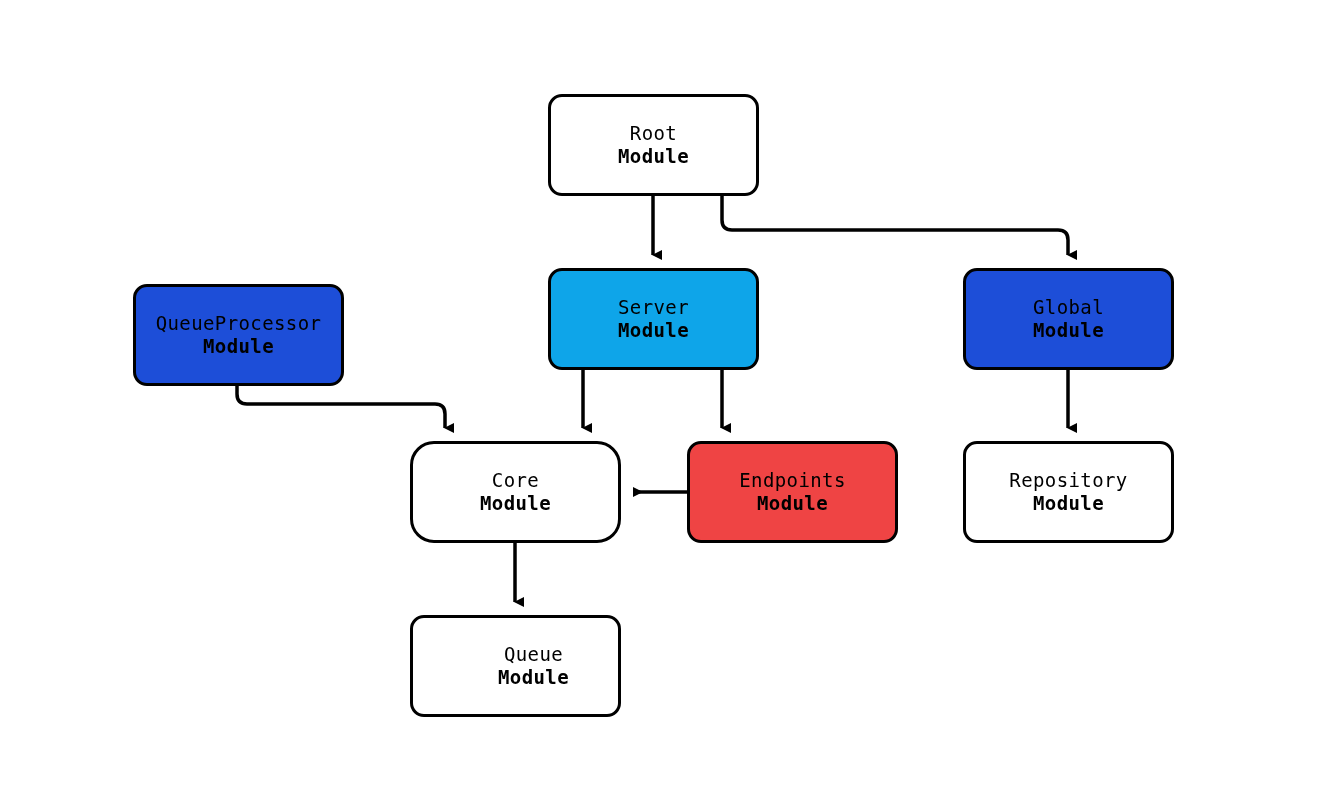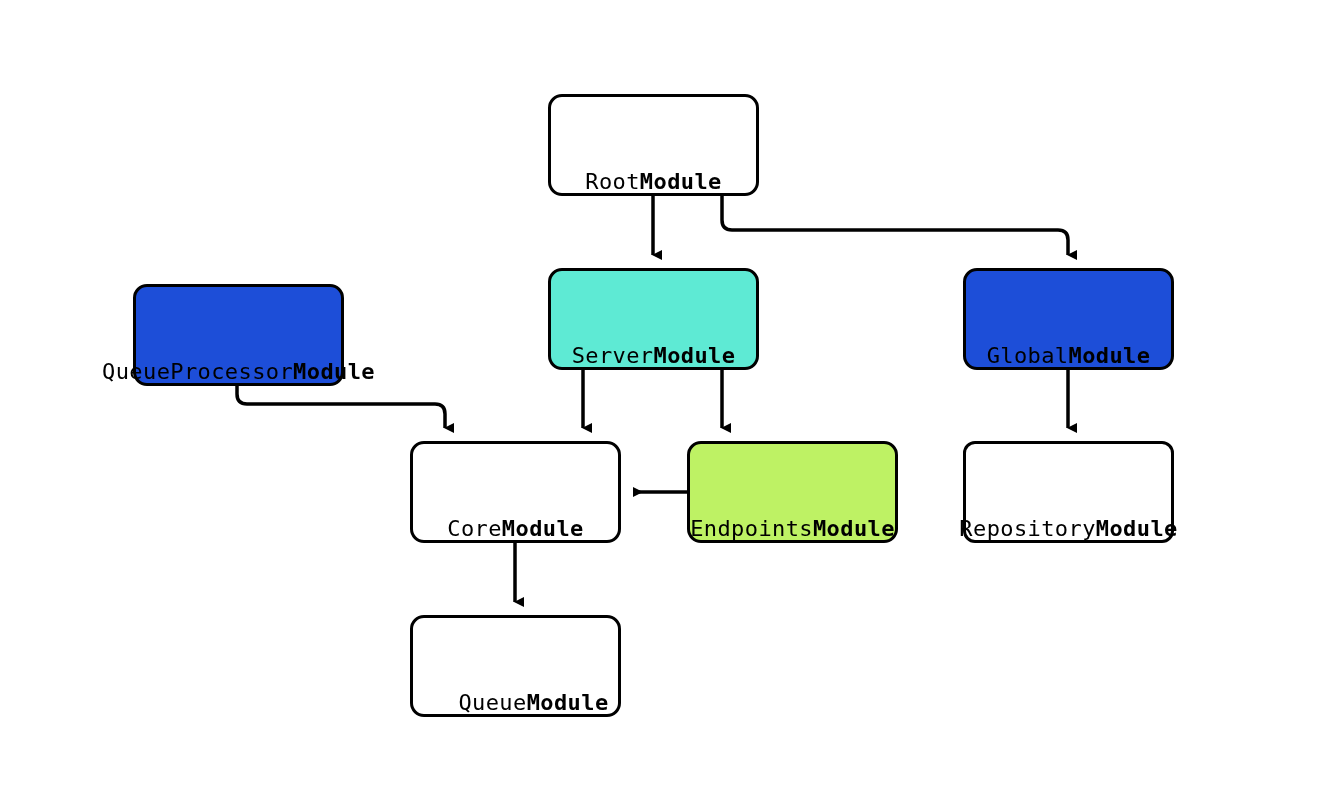--- a/index.html
+++ b/index.html
@@ -22,26 +22,26 @@
     width: 1337px;
     height: 809px;
   }
   .node {
     position: absolute;
     box-sizing: border-box;
     background: #ffffff;
     border: 3px solid #000000;
     border-radius: 14px;
     display: flex;
-    flex-direction: row;
-    align-items: flex-end;
+    flex-direction: column;
+    align-items: center;
     justify-content: center;
     text-align: center;
     color: #000000;
-    font-size: 22px;
+    font-size: 19px;
     line-height: 23px;
     letter-spacing: 0.4px;
     z-index: 2;
   }
   .node .line1 { display: block; }
   .node .line2 { display: block; font-weight: bold; }
 </style>
 </head>
 <body>
 
@@ -70,37 +70,37 @@
 
   <div id="node-layer">
       <div class="node" style="left: 548px; top: 94px; width: 211px; height: 102px; background: rgb(255, 255, 255); border-color: rgb(0, 0, 0);">
         <span class="line1">Root</span>
         <span class="line2">Module</span>
       </div>
       <div class="node" style="left: 133px; top: 284px; width: 211px; height: 102px; background: #1d4ed8; border-color: rgb(0, 0, 0);">
         <span class="line1">QueueProcessor</span>
         <span class="line2">Module</span>
       </div>
-      <div class="node" style="left: 548px; top: 268px; width: 211px; height: 102px; background: #5eead4; border-color: rgb(0, 0, 0);">
+      <div class="node" style="left: 548px; top: 268px; width: 211px; height: 102px; background: #0ea5e9; border-color: rgb(0, 0, 0);">
         <span class="line1">Server</span>
         <span class="line2">Module</span>
       </div>
       <div class="node" style="left: 963px; top: 268px; width: 211px; height: 102px; background: #1d4ed8; border-color: rgb(0, 0, 0);">
         <span class="line1">Global</span>
         <span class="line2">Module</span>
       </div>
-      <div class="node" style="left: 410px; top: 441px; width: 211px; height: 102px; background: rgb(255, 255, 255); border-color: rgb(0, 0, 0);">
+      <div class="node" style="left: 410px; top: 441px; width: 211px; height: 102px; background: rgb(255, 255, 255); border-color: rgb(0, 0, 0); border-radius: 24px;">
         <span class="line1">Core</span>
         <span class="line2">Module</span>
       </div>
-      <div class="node" style="left: 687px; top: 441px; width: 211px; height: 102px; background: #bef264; border-color: rgb(0, 0, 0);">
+      <div class="node" style="left: 687px; top: 441px; width: 211px; height: 102px; background: #ef4444; border-color: rgb(0, 0, 0);">
         <span class="line1">Endpoints</span>
         <span class="line2">Module</span>
       </div>
-      <div class="node" style="left: 963px; top: 441px; width: 211px; height: 102px; background: rgb(255, 255, 255); border-color: rgb(0, 0, 0); border-radius: 12px;">
+      <div class="node" style="left: 963px; top: 441px; width: 211px; height: 102px; background: rgb(255, 255, 255); border-color: rgb(0, 0, 0);">
         <span class="line1">Repository</span>
         <span class="line2">Module</span>
       </div>
       <div class="node" style="left: 410px; top: 615px; width: 211px; height: 102px; background: rgb(255, 255, 255); border-color: rgb(0, 0, 0); padding-left: 36px;">
         <span class="line1">Queue</span>
         <span class="line2">Module</span>
       </div>
     </div>
 
 </div>

